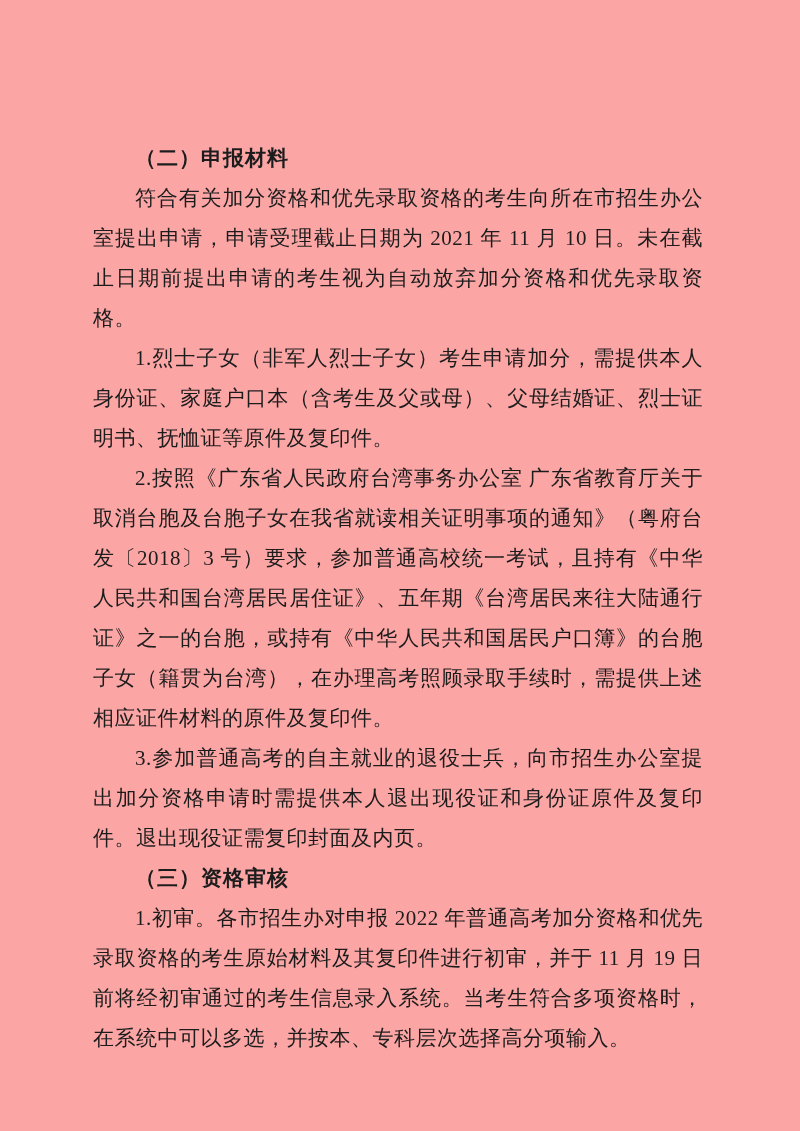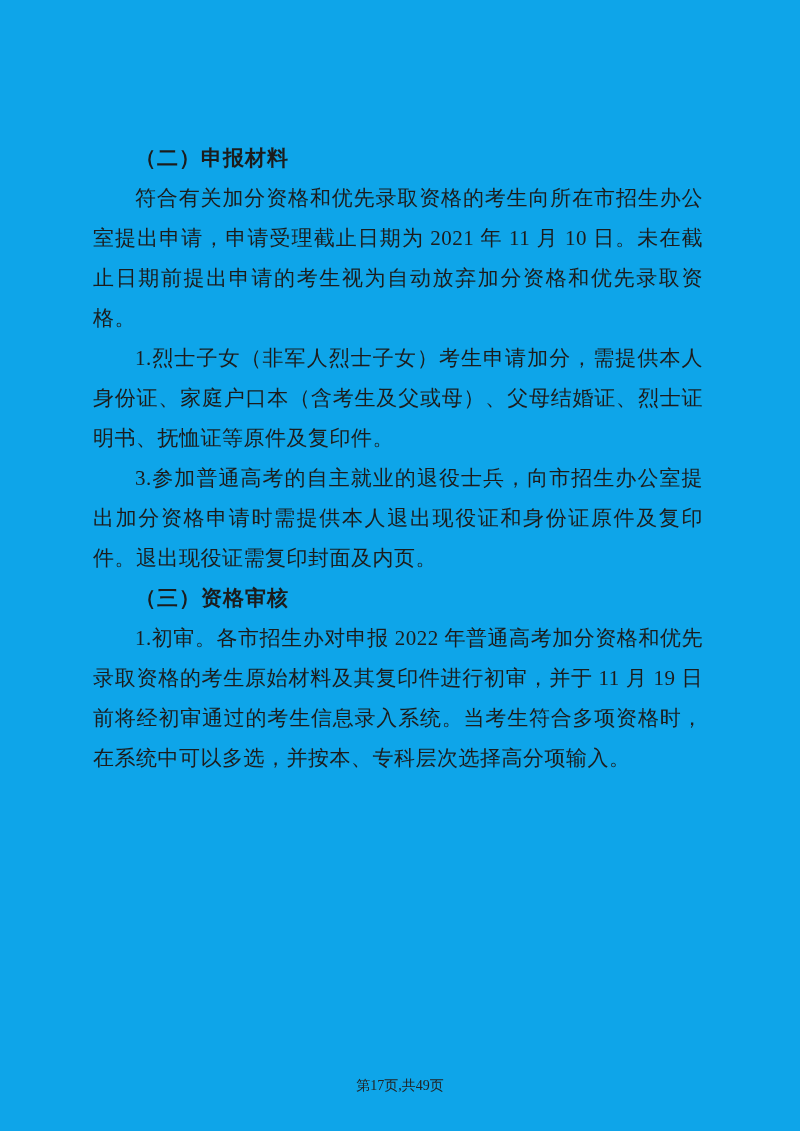--- a/index.html
+++ b/index.html
@@ -11,21 +11,21 @@
     width: 800px;
     height: 1131px;
     position: relative;
     font-family: "Liberation Serif", "DejaVu Serif", serif;
     color: #1c1c1c;
     overflow: hidden;
   }
   .doc-page {
     position: absolute;
     inset: 0;
-    background: #0ea5e9;
+    background: #fca5a5;
   }
   .doc-body {
     position: absolute;
     left: 93px;
     top: 138px;
     width: 610px;
   }
   .doc-body p,
   .doc-body h2 {
     margin: 0;
@@ -63,24 +63,24 @@
 <div class="doc-page">
 
   <div class="doc-body">
 
     <h2 class="sub-heading">（二）申报材料</h2>
 
     <p>符合有关加分资格和优先录取资格的考生向所在市招生办公室提出申请，申请受理截止日期为 2021 年 11 月 10 日。未在截止日期前提出申请的考生视为自动放弃加分资格和优先录取资格。</p>
 
     <p>1.烈士子女（非军人烈士子女）考生申请加分，需提供本人身份证、家庭户口本（含考生及父或母）、父母结婚证、烈士证明书、抚恤证等原件及复印件。</p>
 
+    <p>2.按照《广东省人民政府台湾事务办公室 广东省教育厅关于取消台胞及台胞子女在我省就读相关证明事项的通知》（粤府台发〔2018〕3 号）要求，参加普通高校统一考试，且持有《中华人民共和国台湾居民居住证》、五年期《台湾居民来往大陆通行证》之一的台胞，或持有《中华人民共和国居民户口簿》的台胞子女（籍贯为台湾），在办理高考照顾录取手续时，需提供上述相应证件材料的原件及复印件。</p>
 
     <p>3.参加普通高考的自主就业的退役士兵，向市招生办公室提出加分资格申请时需提供本人退出现役证和身份证原件及复印件。退出现役证需复印封面及内页。</p>
 
     <h2 class="sub-heading">（三）资格审核</h2>
 
     <p><span class="bold-lead">1.初审。</span><span>各市招生办对申报 2022 年普通高考加分资格和优先录取资格的考生原始材料及其复印件进行初审，并于 11 月 19 日前将经初审通过的考生信息录入系统。当考生符合多项资格时，在系统中可以多选，并按本、专科层次选择高分项输入。</span></p>
 
   </div>
 
-  <div class="page-footer">第17页,共49页</div>
 
 </div>
 
 </body></html>

